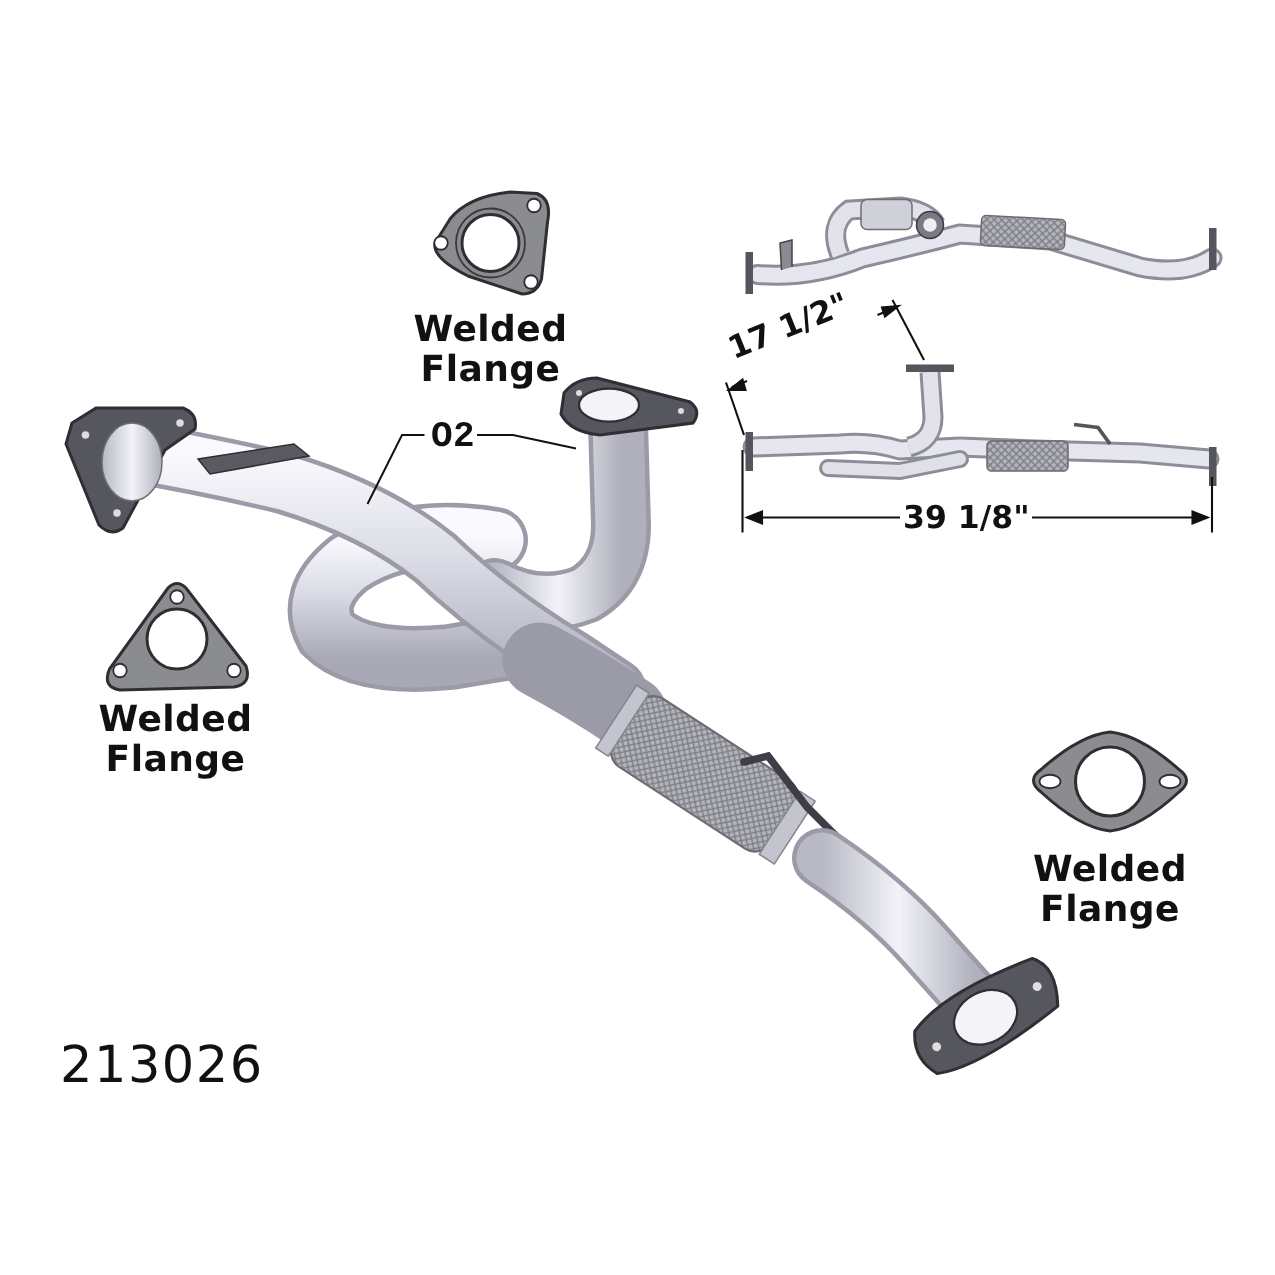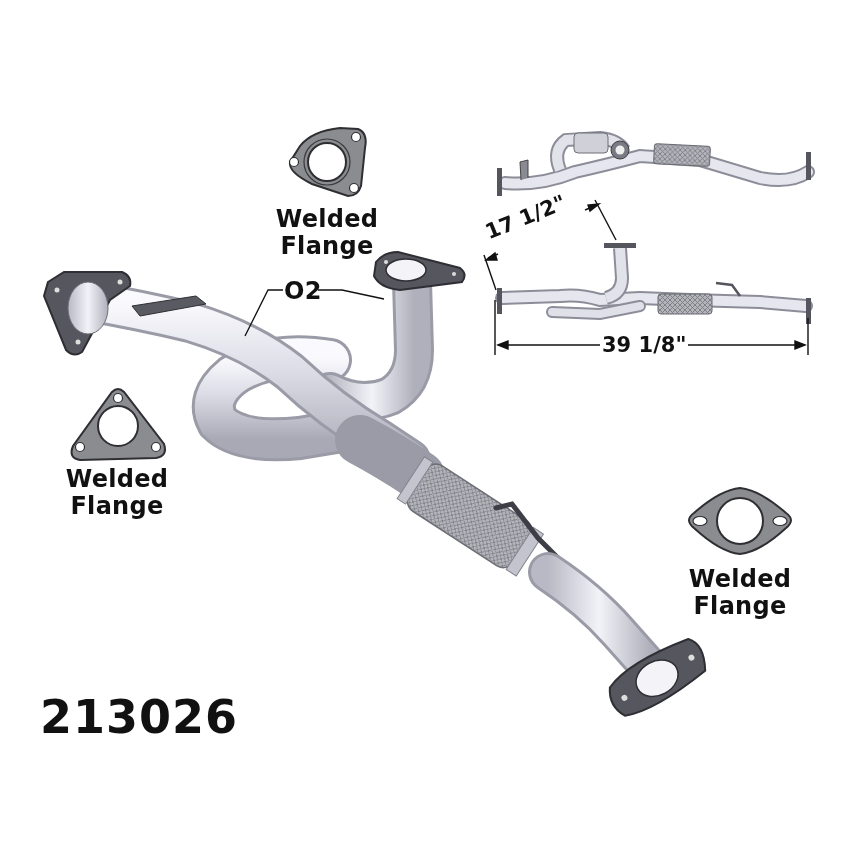--- a/index.html
+++ b/index.html
@@ -1,20 +1,20 @@
 <!DOCTYPE html>
 <html><head>
 <meta charset="utf-8">
 <style>
   html, body { margin: 0; padding: 0; background: #ffffff; }
   body { width: 850px; height: 850px; position: relative; overflow: hidden;
          font-family: "DejaVu Sans", "Liberation Sans", sans-serif; color: #111; }
   .abs { position: absolute; }
   .label { font-weight: bold; text-align: center; line-height: 27px; font-size: 24px; letter-spacing: 0.3px; }
-  .part-number { font-weight: bold; font-size: 46px; letter-spacing: 1px; }
+  .part-number { font-weight: normal; font-size: 34px; letter-spacing: 1px; }
   .dim { font-weight: bold; font-size: 21px; }
   svg { position: absolute; left: 0; top: 0; }
 </style>
 </head>
 <body>
 
 <svg width="850" height="850" viewBox="0 0 850 850">
   <defs>
     <linearGradient id="pipeG" x1="0" y1="0" x2="0" y2="1">
       <stop offset="0" stop-color="#fafafe"></stop>
@@ -162,19 +162,19 @@
 <div class="abs label" style="left:52px; top:466px; width:130px;">
   <div>Welded</div>
   <div>Flange</div>
 </div>
 
 <div class="abs label" style="left:675px; top:566px; width:130px;">
   <div>Welded</div>
   <div>Flange</div>
 </div>
 
-<div class="abs label" style="left:284px; top:278px; width:36px;">O2</div>
+<div class="abs label" style="left:284px; top:278px; width:36px;font-family:Liberation Mono, monospace;">O2</div>
 
 <div class="abs dim" style="left:482px; top:222px; transform: rotate(-22deg); transform-origin: left top; white-space:nowrap;">17 1/2"</div>
 
 <div class="abs dim" style="left:602px; top:333px; white-space:nowrap;">39 1/8"</div>
 
 <div class="abs part-number" style="left:40px; top:690px;">213026</div>
 
 </body></html>

